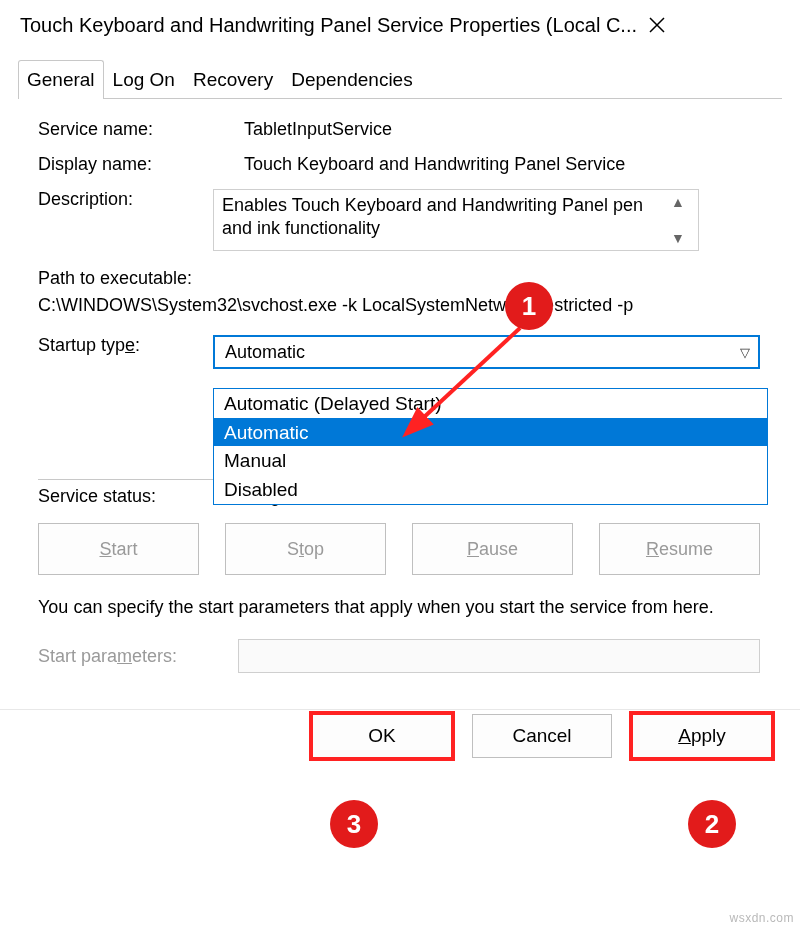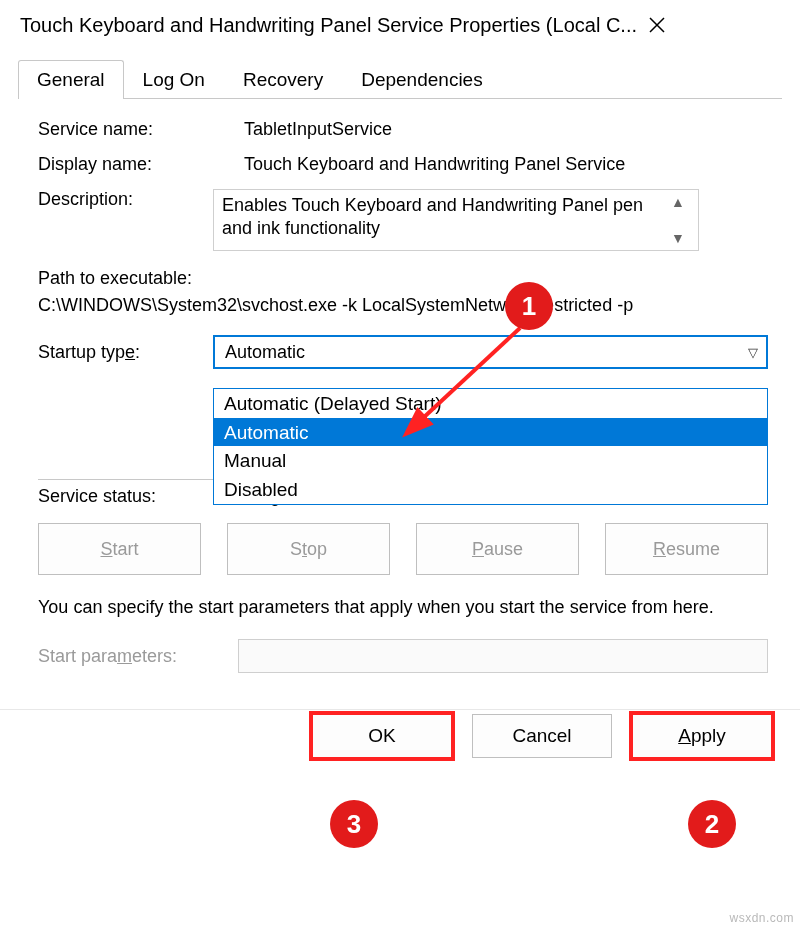--- a/index.html
+++ b/index.html
@@ -26,35 +26,35 @@
     width: 40px; height: 30px;
     display: flex; align-items: center; justify-content: center;
     cursor: default;
   }
   .tabstrip {
     display: flex;
     margin: 15px 18px 0 18px;
     border-bottom: 1px solid #c8c8c8;
   }
   .tab {
-    padding: 8px 18px;
+    padding: 8px 8px;
     border: 1px solid transparent;
     border-bottom: none;
     position: relative;
     top: 1px;
     font-size: 19px;
   }
   .tab.active {
     border-color: #c8c8c8;
     background: #fff;
     border-top-left-radius: 3px;
     border-top-right-radius: 3px;
   }
   .panel {
-    padding: 20px 32px 10px 38px;
+    padding: 20px 40px 10px 38px;
     position: relative;
   }
   .row { display: flex; margin-bottom: 14px; }
   .row .lbl { width: 175px; flex: 0 0 175px; }
   .row .val { flex: 1; margin-left: 31px; }
   .underline-char { text-decoration: underline; }
   .desc-box {
     border: 1px solid #cfcfcf;
     padding: 4px 8px;
     min-height: 62px;
@@ -63,21 +63,21 @@
     display: flex;
   }
   .desc-text { flex: 1; padding-right: 6px; line-height: 1.25; }
   .scroll-arrows {
     width: 24px;
     display: flex; flex-direction: column; justify-content: space-between;
     align-items: center;
     font-size: 14px; color: #666;
   }
   .path-block { margin: 8px 0 16px 0; line-height: 1.5; }
-  .startup-row { display: flex; align-items: center; }
+  .startup-row { display: flex; }
   .startup-row .lbl { width: 175px; flex: 0 0 175px; }
   .combo {
     flex: 1;
     border: 2px solid #0078d7;
     height: 34px;
     display: flex; align-items: center; justify-content: space-between;
     padding: 0 8px 0 10px;
     position: relative;
     background: #fff;
   }

